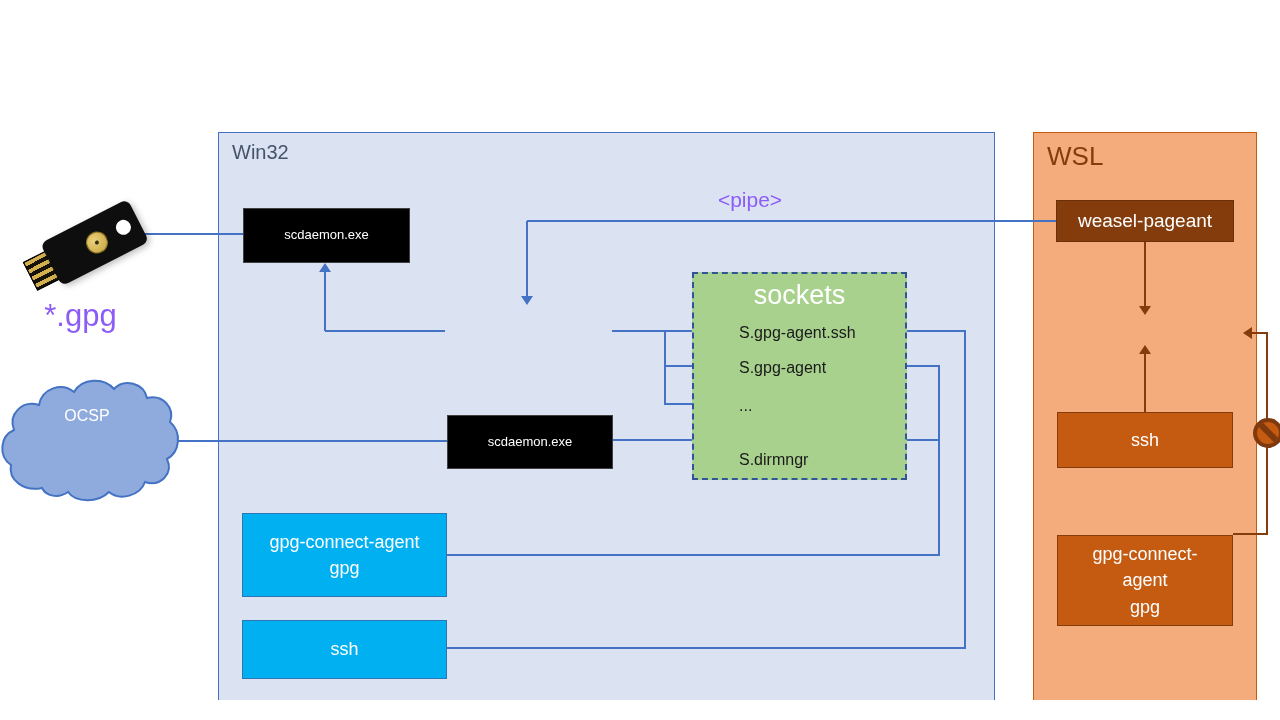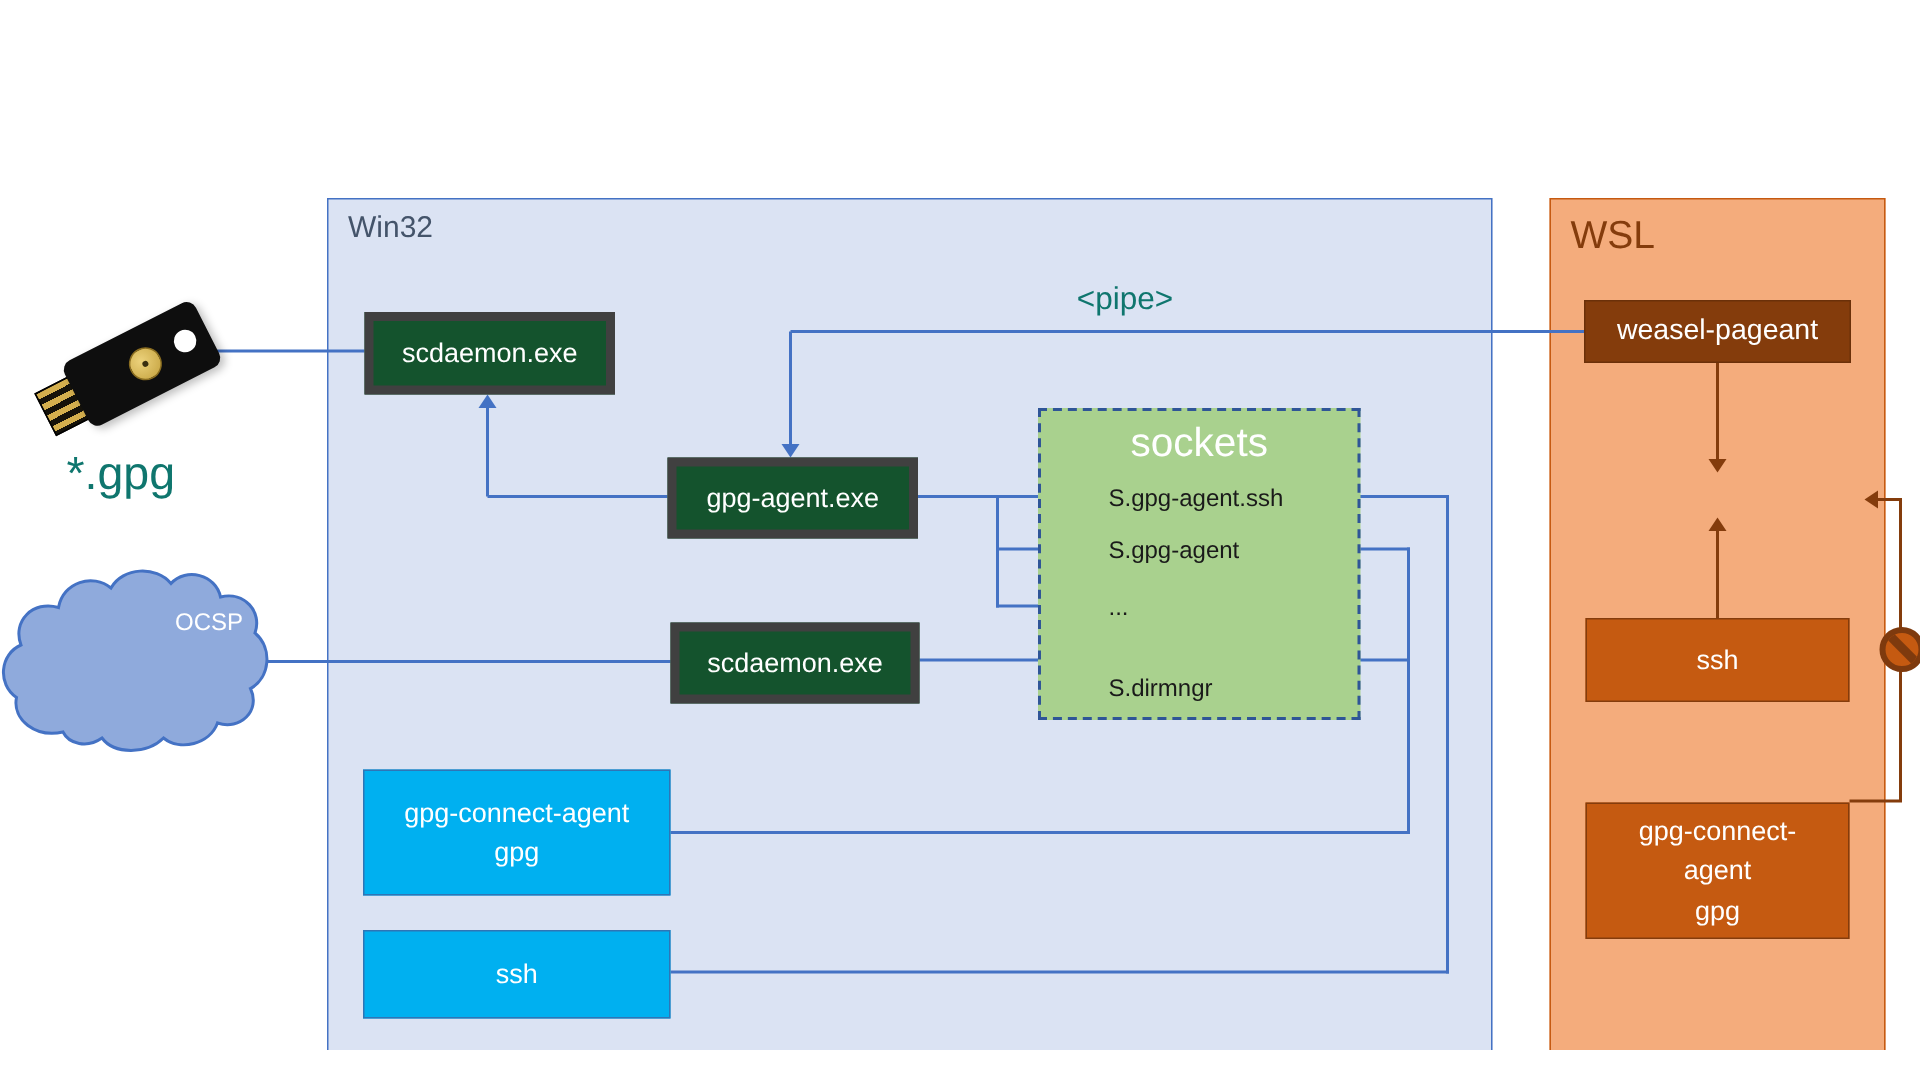--- a/index.html
+++ b/index.html
@@ -10,31 +10,31 @@
   
   .region{position:absolute;box-sizing:border-box;}
   .win32{left:218px;top:132px;width:777px;height:571px;background:#dbe3f3;border:1.5px solid #4472c4;}
   .wsl{left:1033px;top:132px;width:224px;height:571px;background:#f4ac7c;border:1.5px solid #c55a11;}
   .region-title{position:absolute;left:13px;top:8px;}
   .win32 .region-title{font-size:20px;color:#44546a;}
   .wsl .region-title{font-size:26px;color:#843c0c;}
   
   .box{position:absolute;box-sizing:border-box;display:flex;flex-direction:column;
        align-items:center;justify-content:center;color:#fff;text-align:center;line-height:1.45;}
-  .box-blue{background:#14532d;border:6px solid #404040;font-size:18px;}
+  .box-blue{background:#000000;border:1px solid #404040;font-size:13px;}
   .box-cyan{background:#00b0f0;border:1px solid #2e75b6;font-size:18px;}
   .box-orange{background:#c55a11;border:1px solid #843c0c;font-size:18px;}
   .box-brown{background:#843c0c;border:1px solid #6b3009;font-size:19px;}
   
   .sockets{position:absolute;left:692px;top:272px;width:215px;height:208px;box-sizing:border-box;
            background:#a9d18e;border:2px dashed #2f5597;}
   .sockets-title{position:absolute;left:0;top:6px;width:100%;text-align:center;color:#fff;font-size:27px;}
   .socket-item{position:absolute;left:45px;height:22px;line-height:22px;font-size:16px;color:#1a1a1a;white-space:nowrap;}
   
-  .plain{position:absolute;color:#0f766e;}
+  .plain{position:absolute;color:#8b5cf6;}
   
   .l{position:absolute;background:#4472c4;}
   .l.h{height:2px;} .l.v{width:2px;}
   .l.br{background:#843c0c;}
   .ar{position:absolute;width:0;height:0;border:6px solid transparent;}
   .ar.up{border-top:none;border-bottom:9px solid #4472c4;}
   .ar.down{border-bottom:none;border-top:9px solid #4472c4;}
   .ar.left{border-left:none;border-right:9px solid #4472c4;}
   .ar.right{border-right:none;border-left:9px solid #4472c4;}
   .ar.br.up{border-bottom-color:#843c0c;}
@@ -50,21 +50,21 @@
   .yubi-body{position:absolute;left:24px;top:0;width:98px;height:48px;background:#0e0e0e;border-radius:7px;
              box-shadow:2px 3px 6px rgba(0,0,0,0.25);}
   .yubi-conn{position:absolute;left:0;top:9px;width:27px;height:30px;background:#15120a;border:1px solid #000;
              background-image:repeating-linear-gradient(to bottom,#d4af4e 0 4px,#15120a 4px 8px);}
   .yubi-disc{position:absolute;left:40px;top:14px;width:20px;height:20px;border-radius:50%;
              background:radial-gradient(circle at 40% 35%,#ecd27c,#c3a03c);border:1px solid #8a6d20;}
   .yubi-dot{position:absolute;left:8px;top:8px;width:4px;height:4px;border-radius:50%;background:#3a2f10;}
   .yubi-hole{position:absolute;right:9px;top:16px;width:15px;height:15px;border-radius:50%;background:#fff;}
   
   .cloud-wrap{position:absolute;left:0px;top:370px;width:182px;height:140px;}
-  .cloud-text{position:absolute;left:12px;top:32px;width:150px;text-align:right;color:#fff;font-size:16px;line-height:27px;}
+  .cloud-text{position:absolute;left:12px;top:32px;width:150px;text-align:center;color:#fff;font-size:16px;line-height:27px;}
 </style>
 </head>
 <body>
 
 <div id="stage">
 
   <div class="region win32">
     <div class="region-title">Win32</div>
   </div>
   <div class="region wsl">
@@ -117,23 +117,20 @@
 
   <div class="l h br" style="left:1233px;top:533px;width:35px;"></div>
   <div class="l v br" style="left:1266px;top:333px;height:201px;"></div>
   <div class="l h br" style="left:1251px;top:332px;width:17px;"></div>
   <div class="ar br left" style="left:1243px;top:327px;"></div>
   <div class="no-entry"></div>
 
   <div class="box box-blue" style="left:243px;top:208px;width:167px;height:55px;">
     <span>scdaemon.exe</span>
   </div>
-  <div class="box box-blue" style="left:445px;top:305px;width:167px;height:54px;">
-    <span>gpg-agent.exe</span>
-  </div>
   <div class="box box-blue" style="left:447px;top:415px;width:166px;height:54px;">
     <span>scdaemon.exe</span>
   </div>
   <div class="box box-cyan" style="left:242px;top:513px;width:205px;height:84px;">
     <span>gpg-connect-agent</span>
     <span>gpg</span>
   </div>
   <div class="box box-cyan" style="left:242px;top:620px;width:205px;height:59px;">
     <span>ssh</span>
   </div>

